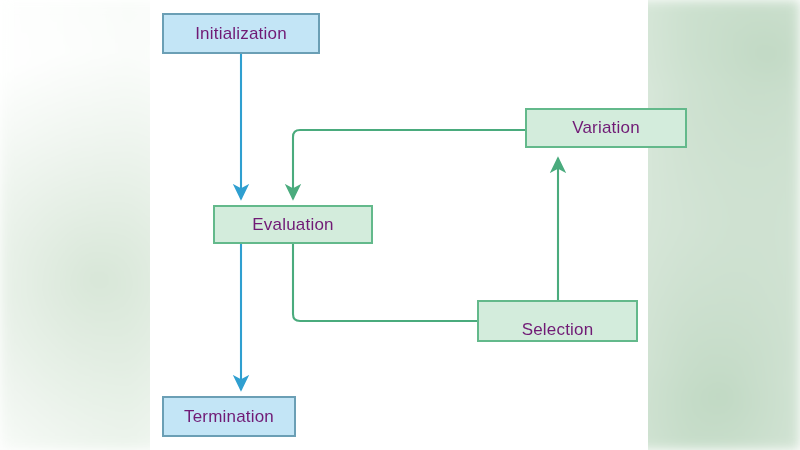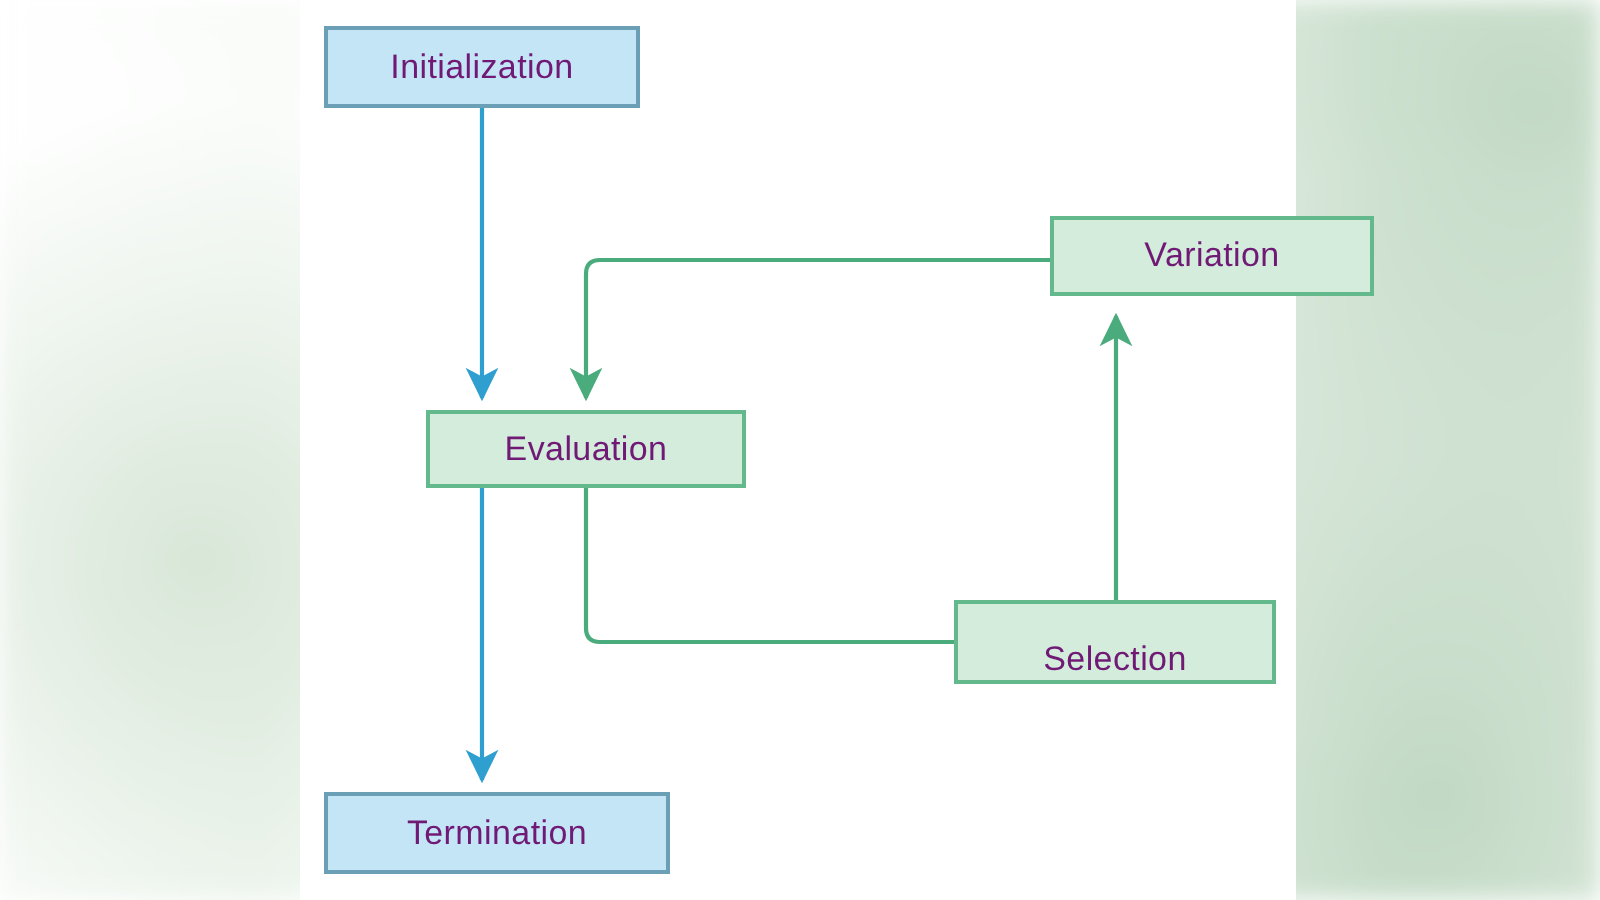--- a/index.html
+++ b/index.html
@@ -107,18 +107,18 @@
     </div>
 
     <div class="node green" style="left:327px; top:108px; width:162px; height:40px;margin-left:48px;">
       <span class="node-label">Variation</span>
     </div>
 
     <div class="node green" style="left:327px; top:300px; width:161px; height:42px;align-items:flex-end;">
       <span class="node-label">Selection</span>
     </div>
 
-    <div class="node blue" style="left:12px;  top:396px; width:173px; height:41px;">
+    <div class="node blue" style="left:12px;  top:396px; width:134px; height:41px;">
       <span class="node-label">Termination</span>
     </div>
 
   </div>
 </div>
 
 </body></html>

